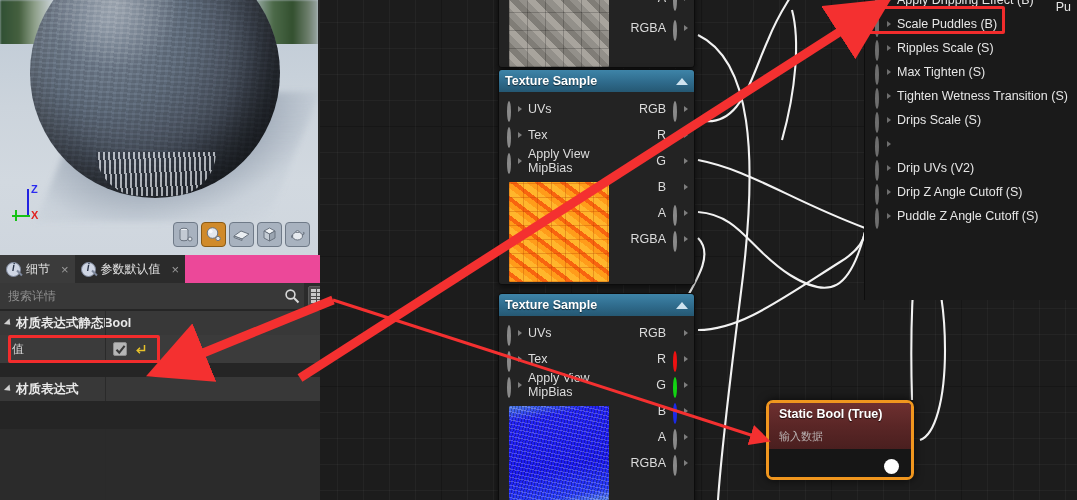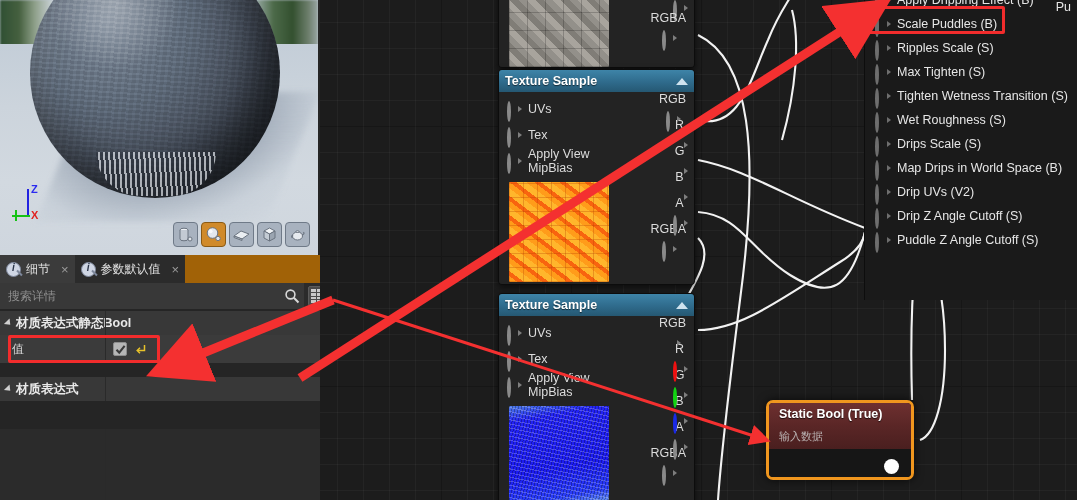--- a/index.html
+++ b/index.html
@@ -46,21 +46,21 @@
   .ax-lx { left:21px; top:24px; color:#e02222; }
 
   .mesh-bar { position:absolute; right:8px; bottom:8px; display:flex; gap:3px; }
   .mesh-btn { width:25px; height:25px; border-radius:4px; background:#a8b2bf;
     border:1px solid #6f7a88; display:flex; align-items:center; justify-content:center; }
   .mesh-btn.sel { background:#d08a2a; border-color:#8a5a14; }
   .mesh-ico { display:block; }
 
   
   .tabs-row { position:absolute; left:0; top:255px; width:320px; height:28px;
-    background:#a16207; display:flex; }
+    background:#ec4899; display:flex; }
   .tab { height:28px; display:flex; align-items:center; gap:5px; padding:0 6px;
     font-size:12px; color:#e2e2e2; }
   .tab.active { background:#3b3b3b; }
   .tab.inactive { background:#2b2b2b; }
   .tab-ico { width:15px; height:15px; border-radius:50%; background:#cfd6e4;
     border:1px solid #7d879b; position:relative; }
   .tab-ico::after { content:"i"; position:absolute; left:0; right:0; top:-1px; text-align:center;
     font-size:10px; font-weight:bold; color:#2a3448; font-style:italic; }
   .tab-ico::before { content:""; position:absolute; left:9px; top:9px; width:7px; height:2px;
     background:#7d879b; transform:rotate(45deg); }
@@ -116,21 +116,21 @@
     box-shadow:0 2px 6px rgba(0,0,0,.6); }
   .node-hdr { height:22px; display:flex; align-items:center; padding:0 6px;
     background:linear-gradient(180deg,#3e84a8 0%,#2f6b8c 55%,#255873 100%);
     color:#fff; font-size:12.5px; font-weight:bold; text-shadow:0 1px 1px rgba(0,0,0,.6); }
   .node-hdr .tri { margin-left:auto; width:0;height:0;border-left:6px solid transparent;
     border-right:6px solid transparent;border-bottom:7px solid #cfe3ef; }
   .node-body { position:relative; background:#232323; padding:4px 0 8px 0; }
   .pin-row { display:flex; align-items:center; height:26px; }
   .pin-in { display:flex; align-items:center; gap:8px; padding-left:8px; width:50%; }
   .pin-out { display:flex; align-items:center; gap:7px; justify-content:flex-end;
-    margin-left:auto; padding-right:8px;flex-direction:column; }
+    margin-left:auto; padding-right:8px; }
   .pin-lbl { font-size:12.5px; color:#dcdcdc; }
   .pin { width:13px; height:13px; position:relative; flex:none; }
   .pin .dot { width:11px; height:11px; border-radius:50%; box-sizing:border-box; }
   .pin .arw { position:absolute; left:11px; top:3px; width:0;height:0;
     border-left:4px solid #7e7e7e;border-top:3px solid transparent;border-bottom:3px solid transparent; }
   .thumb { position:absolute; border-radius:1px; }
 
   .sb-node { position:absolute; border-radius:7px; border:3px solid #f0961e;
     background:#151515; overflow:hidden; box-shadow:0 0 10px rgba(0,0,0,.7); }
   .sb-hdr { background:linear-gradient(180deg,#6e3030 0%,#5a2626 50%,#4a1f1f 100%);
@@ -503,29 +503,24 @@
     <div class="rrow">
       <span class="rpin"><span class="dot"></span><span class="arw"></span></span>
       <span class="rlbl">Max Tighten (S)</span>
     </div>
     <div class="rrow">
       <span class="rpin"><span class="dot"></span><span class="arw"></span></span>
       <span class="rlbl">Tighten Wetness Transition (S)</span>
     </div>
     <div class="rrow">
       <span class="rpin"><span class="dot"></span><span class="arw"></span></span>
-      <span class="rlbl">Wet Roughness (S)</span>
-    </div>
-    <div class="rrow">
-      <span class="rpin"><span class="dot"></span><span class="arw"></span></span>
       <span class="rlbl">Drips Scale (S)</span>
     </div>
     <div class="rrow">
       <span class="rpin"><span class="dot"></span><span class="arw"></span></span>
-      <span class="rlbl">Map Drips in World Space (B)</span>
     </div>
     <div class="rrow">
       <span class="rpin"><span class="dot"></span><span class="arw"></span></span>
       <span class="rlbl">Drip UVs (V2)</span>
     </div>
     <div class="rrow">
       <span class="rpin"><span class="dot"></span><span class="arw"></span></span>
       <span class="rlbl">Drip Z Angle Cutoff (S)</span>
     </div>
     <div class="rrow">

